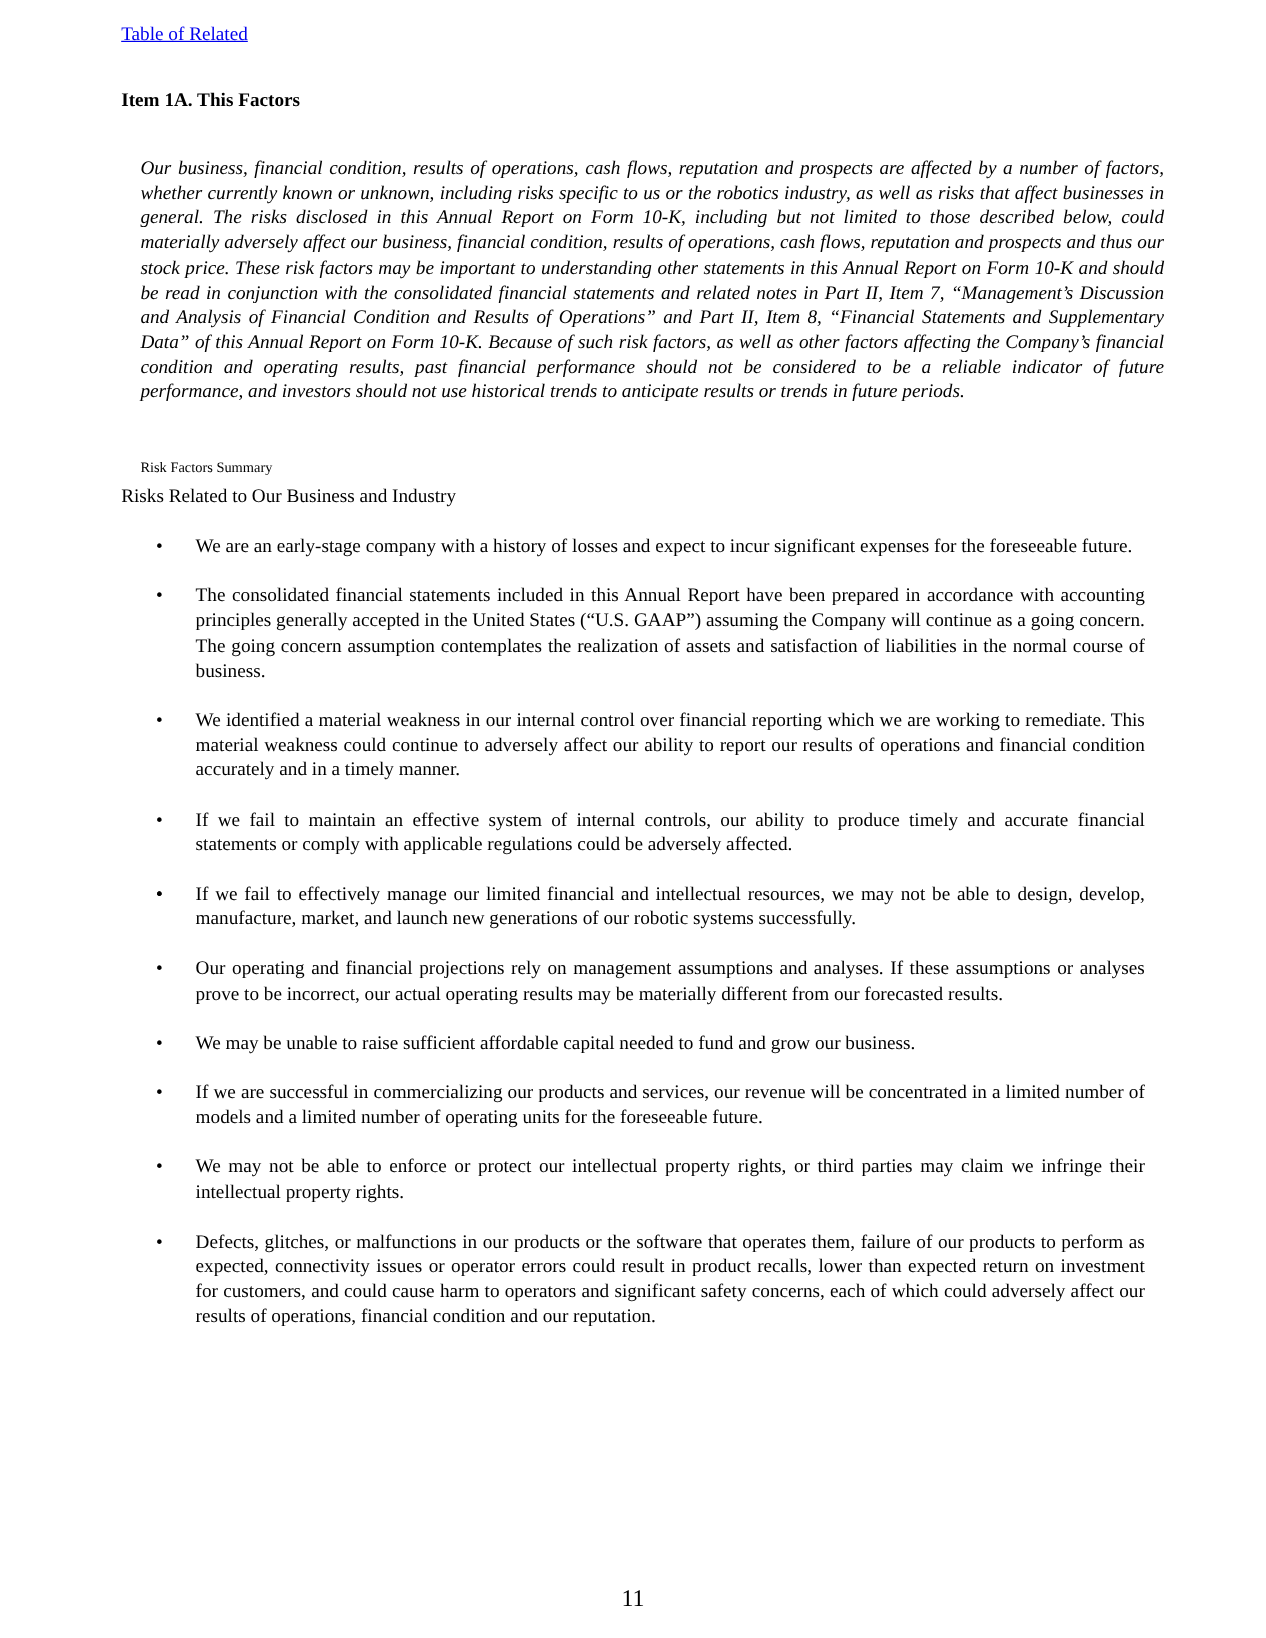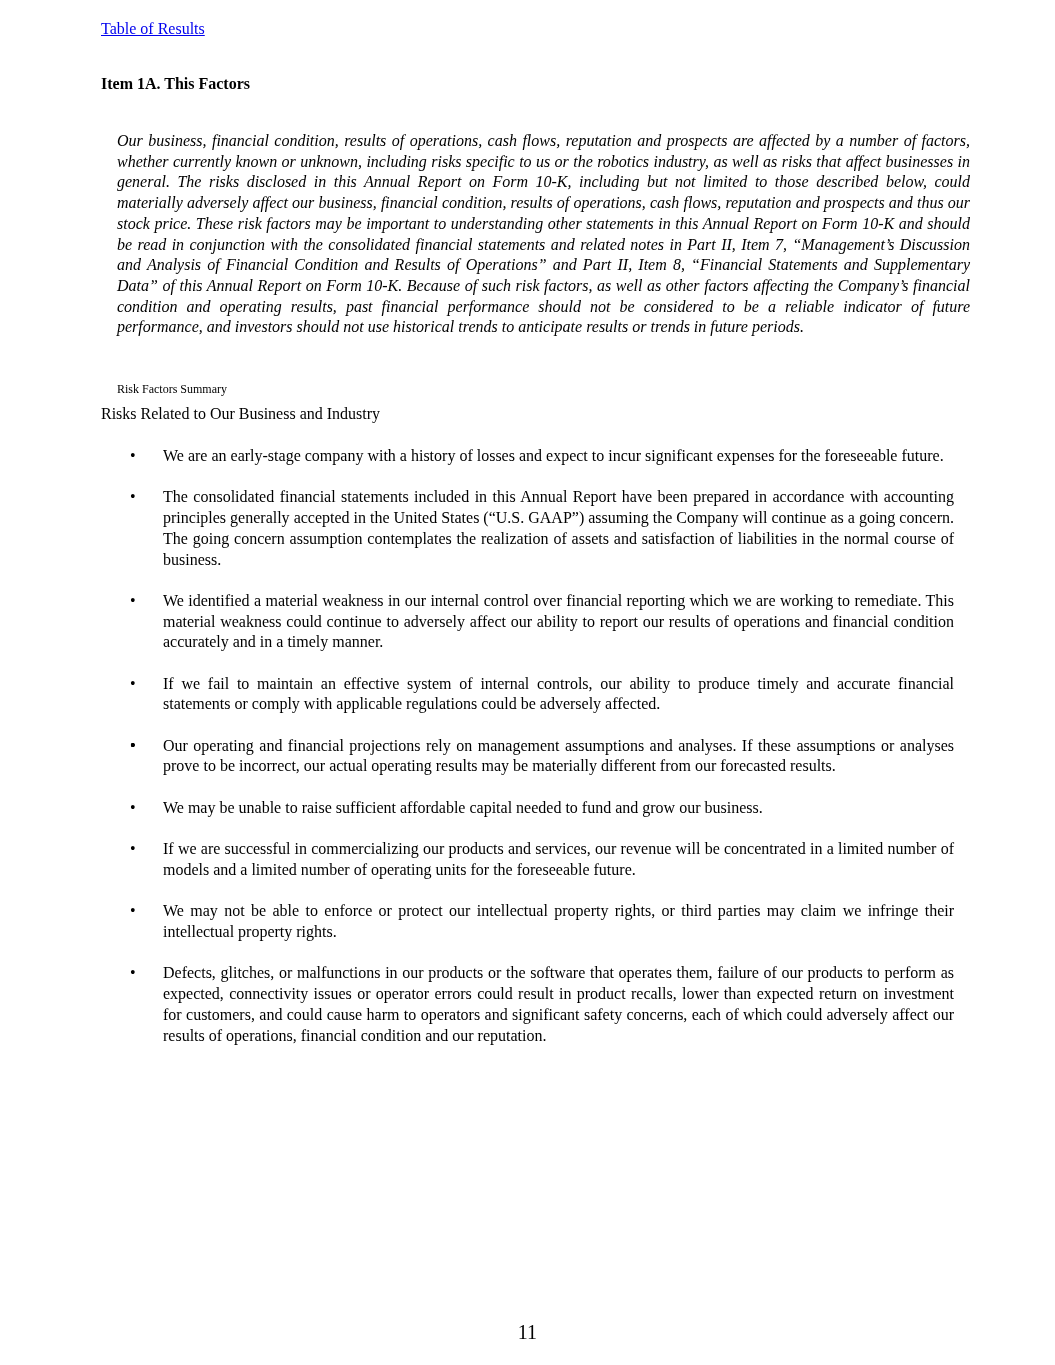--- a/index.html
+++ b/index.html
@@ -96,21 +96,21 @@
       top: 1322px;
       text-align: center;
       font-size: 20px;
       line-height: 20px;
     }
   </style>
 </head>
 <body>
 
 <div class="page">
-  <a class="toc-link">Table of Results</a>
+  <a class="toc-link">Table of Related</a>
 
   <h2 class="item-title">Item 1A. This Factors</h2>
 
   <p class="intro">Our business, financial condition, results of operations, cash flows, reputation and prospects are affected by a number of factors, whether currently known or unknown, including risks specific to us or the robotics industry, as well as risks that affect businesses in general. The risks disclosed in this Annual Report on Form 10-K, including but not limited to those described below, could materially adversely affect our business, financial condition, results of operations, cash flows, reputation and prospects and thus our stock price. These risk factors may be important to understanding other statements in this Annual Report on Form 10-K and should be read in conjunction with the consolidated financial statements and related notes in Part II, Item 7, “Management’s Discussion and Analysis of Financial Condition and Results of Operations” and Part II, Item 8, “Financial Statements and Supplementary Data” of this Annual Report on Form 10-K. Because of such risk factors, as well as other factors affecting the Company’s financial condition and operating results, past financial performance should not be considered to be a reliable indicator of future performance, and investors should not use historical trends to anticipate results or trends in future periods.</p>
 
   <h3 class="h-summary">Risk Factors Summary</h3>
 
   <h3 class="h-business">Risks Related to Our Business and Industry</h3>
 
   <ul class="risk-list">
@@ -128,20 +128,21 @@
     </li>
     <li class="risk-item">
       <span class="bullet">•</span>
       <span>If we fail to maintain an effective system of internal controls, our ability to produce timely and accurate financial statements or comply with applicable regulations could be adversely affected.</span>
     </li>
     <li class="risk-item">
       <span class="bullet">•</span>
     </li>
     <li class="risk-item">
       <span class="bullet">•</span>
+      <span>If we fail to effectively manage our limited financial and intellectual resources, we may not be able to design, develop, manufacture, market, and launch new generations of our robotic systems successfully.</span>
     </li>
     <li class="risk-item">
       <span class="bullet">•</span>
       <span>Our operating and financial projections rely on management assumptions and analyses. If these assumptions or analyses prove to be incorrect, our actual operating results may be materially different from our forecasted results.</span>
     </li>
     <li class="risk-item">
       <span class="bullet">•</span>
       <span>We may be unable to raise sufficient affordable capital needed to fund and grow our business.</span>
     </li>
     <li class="risk-item">

